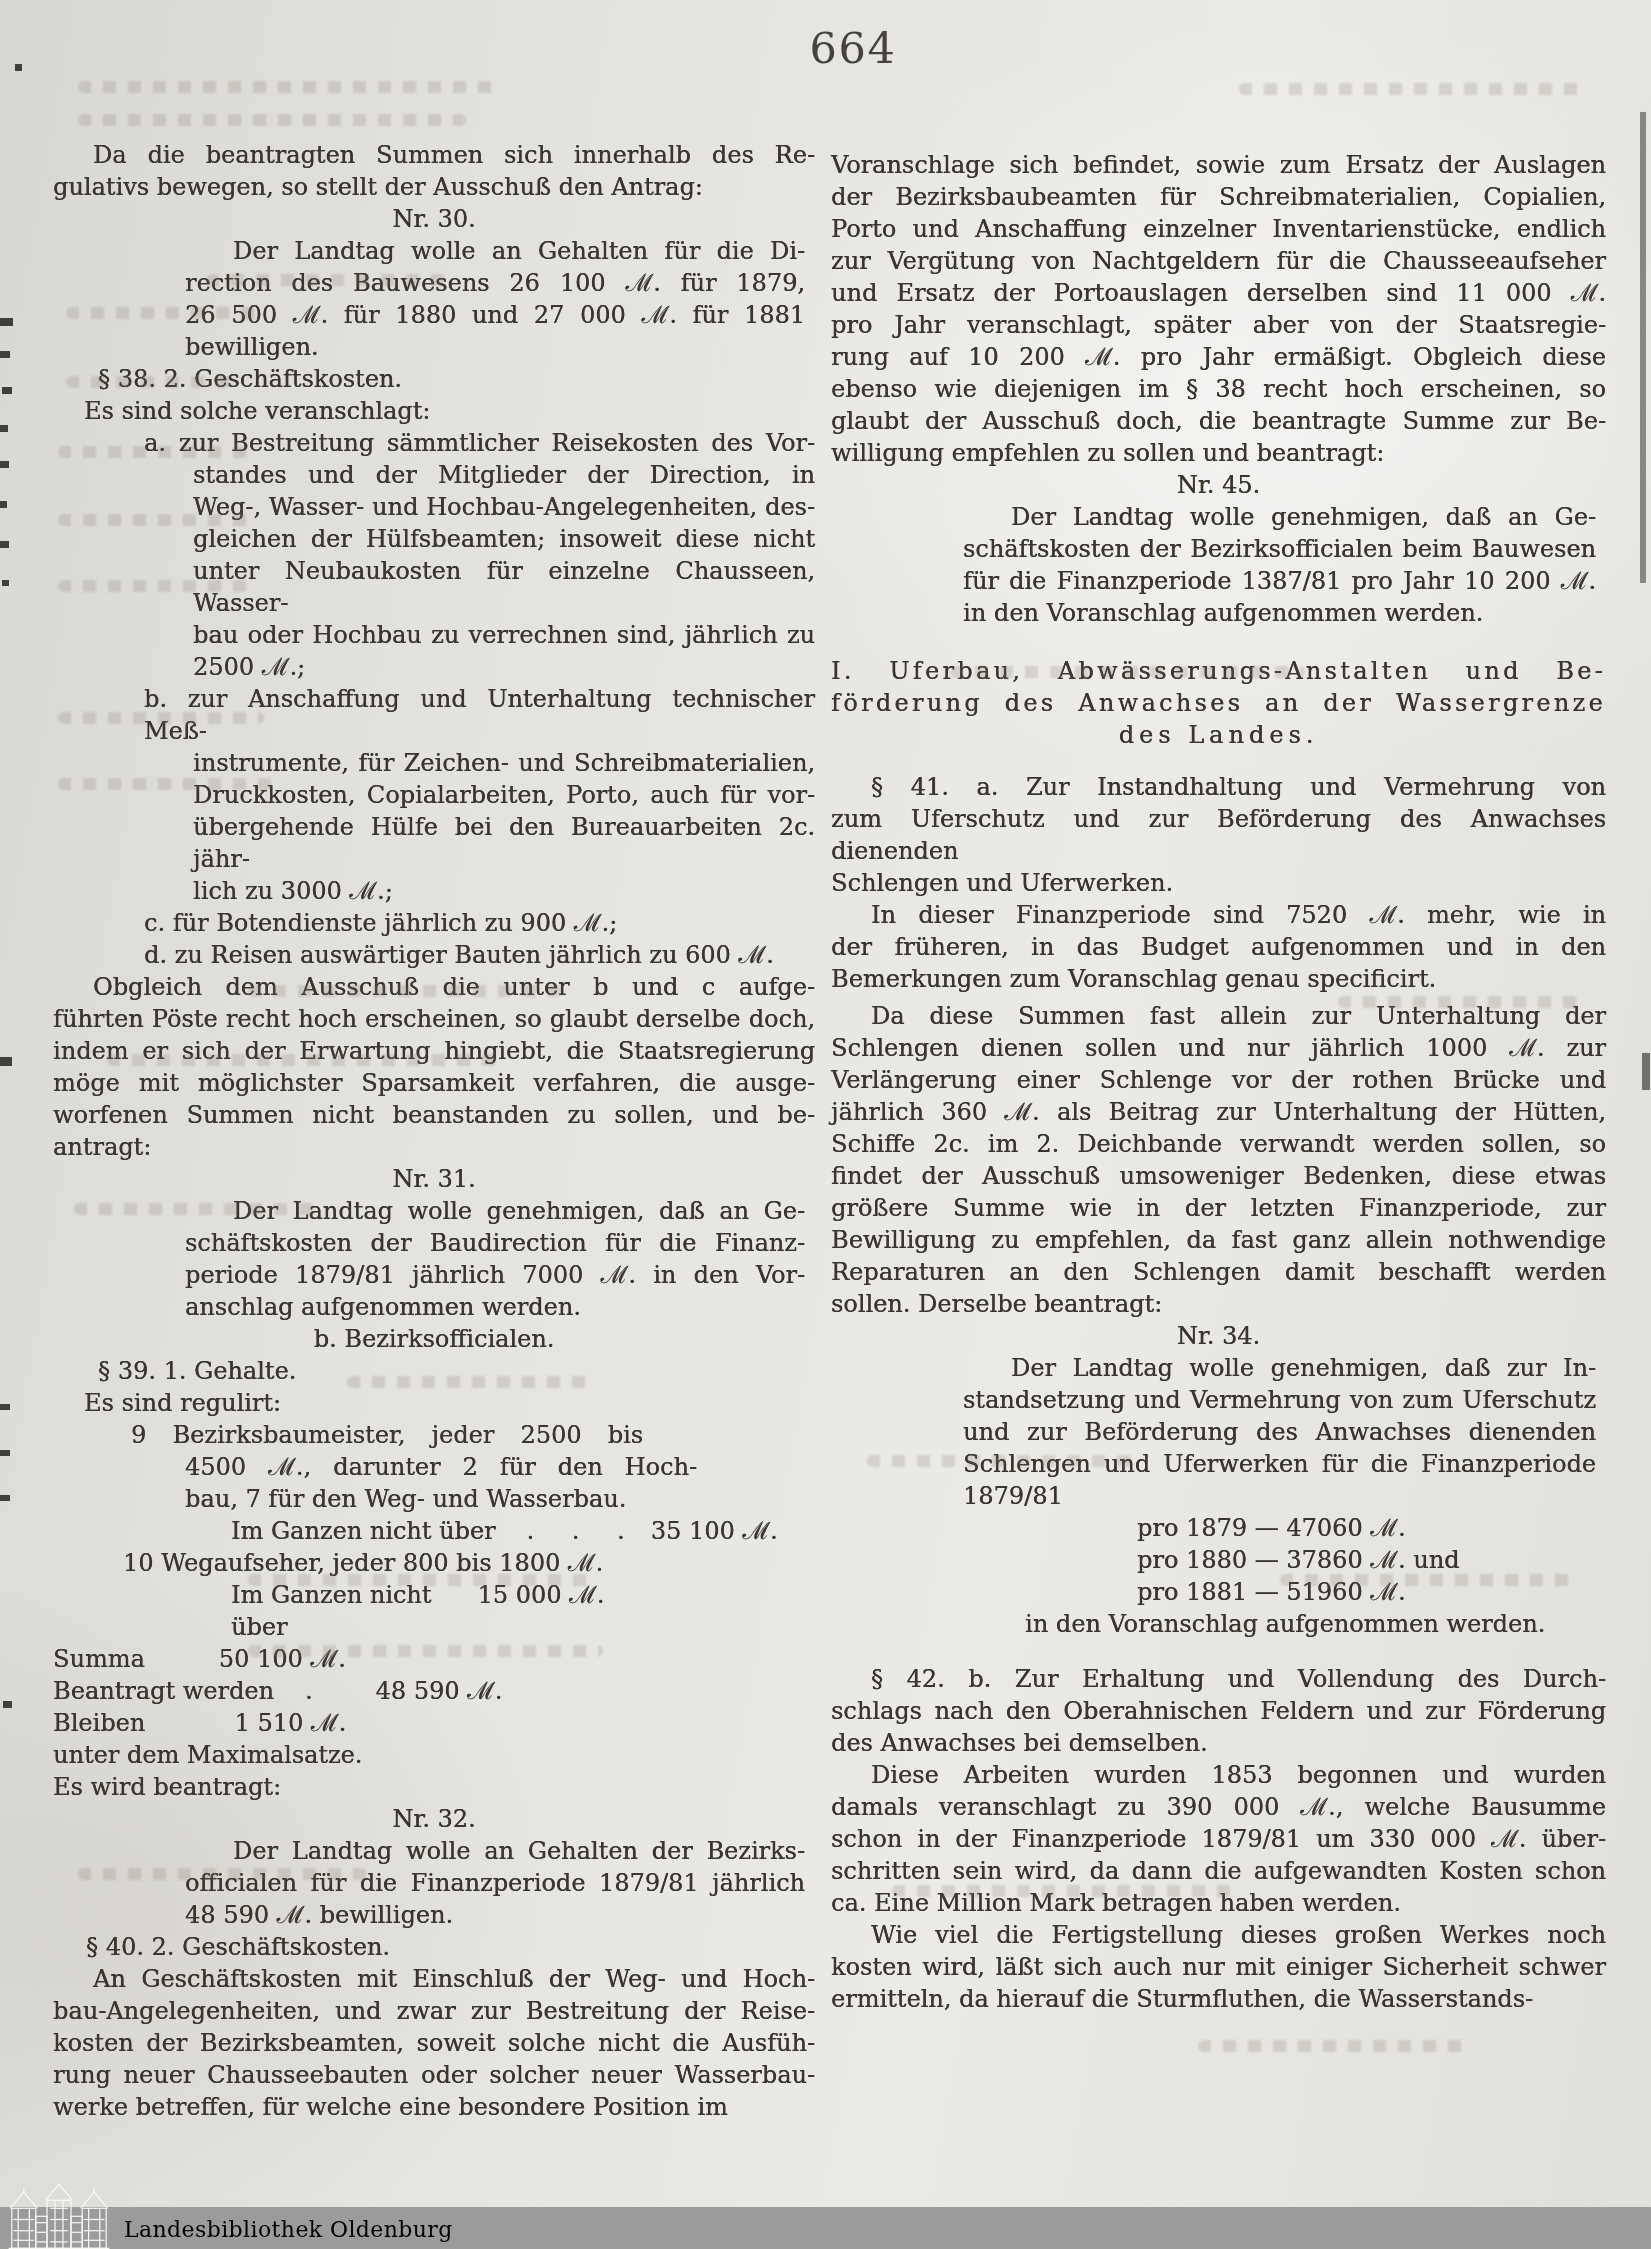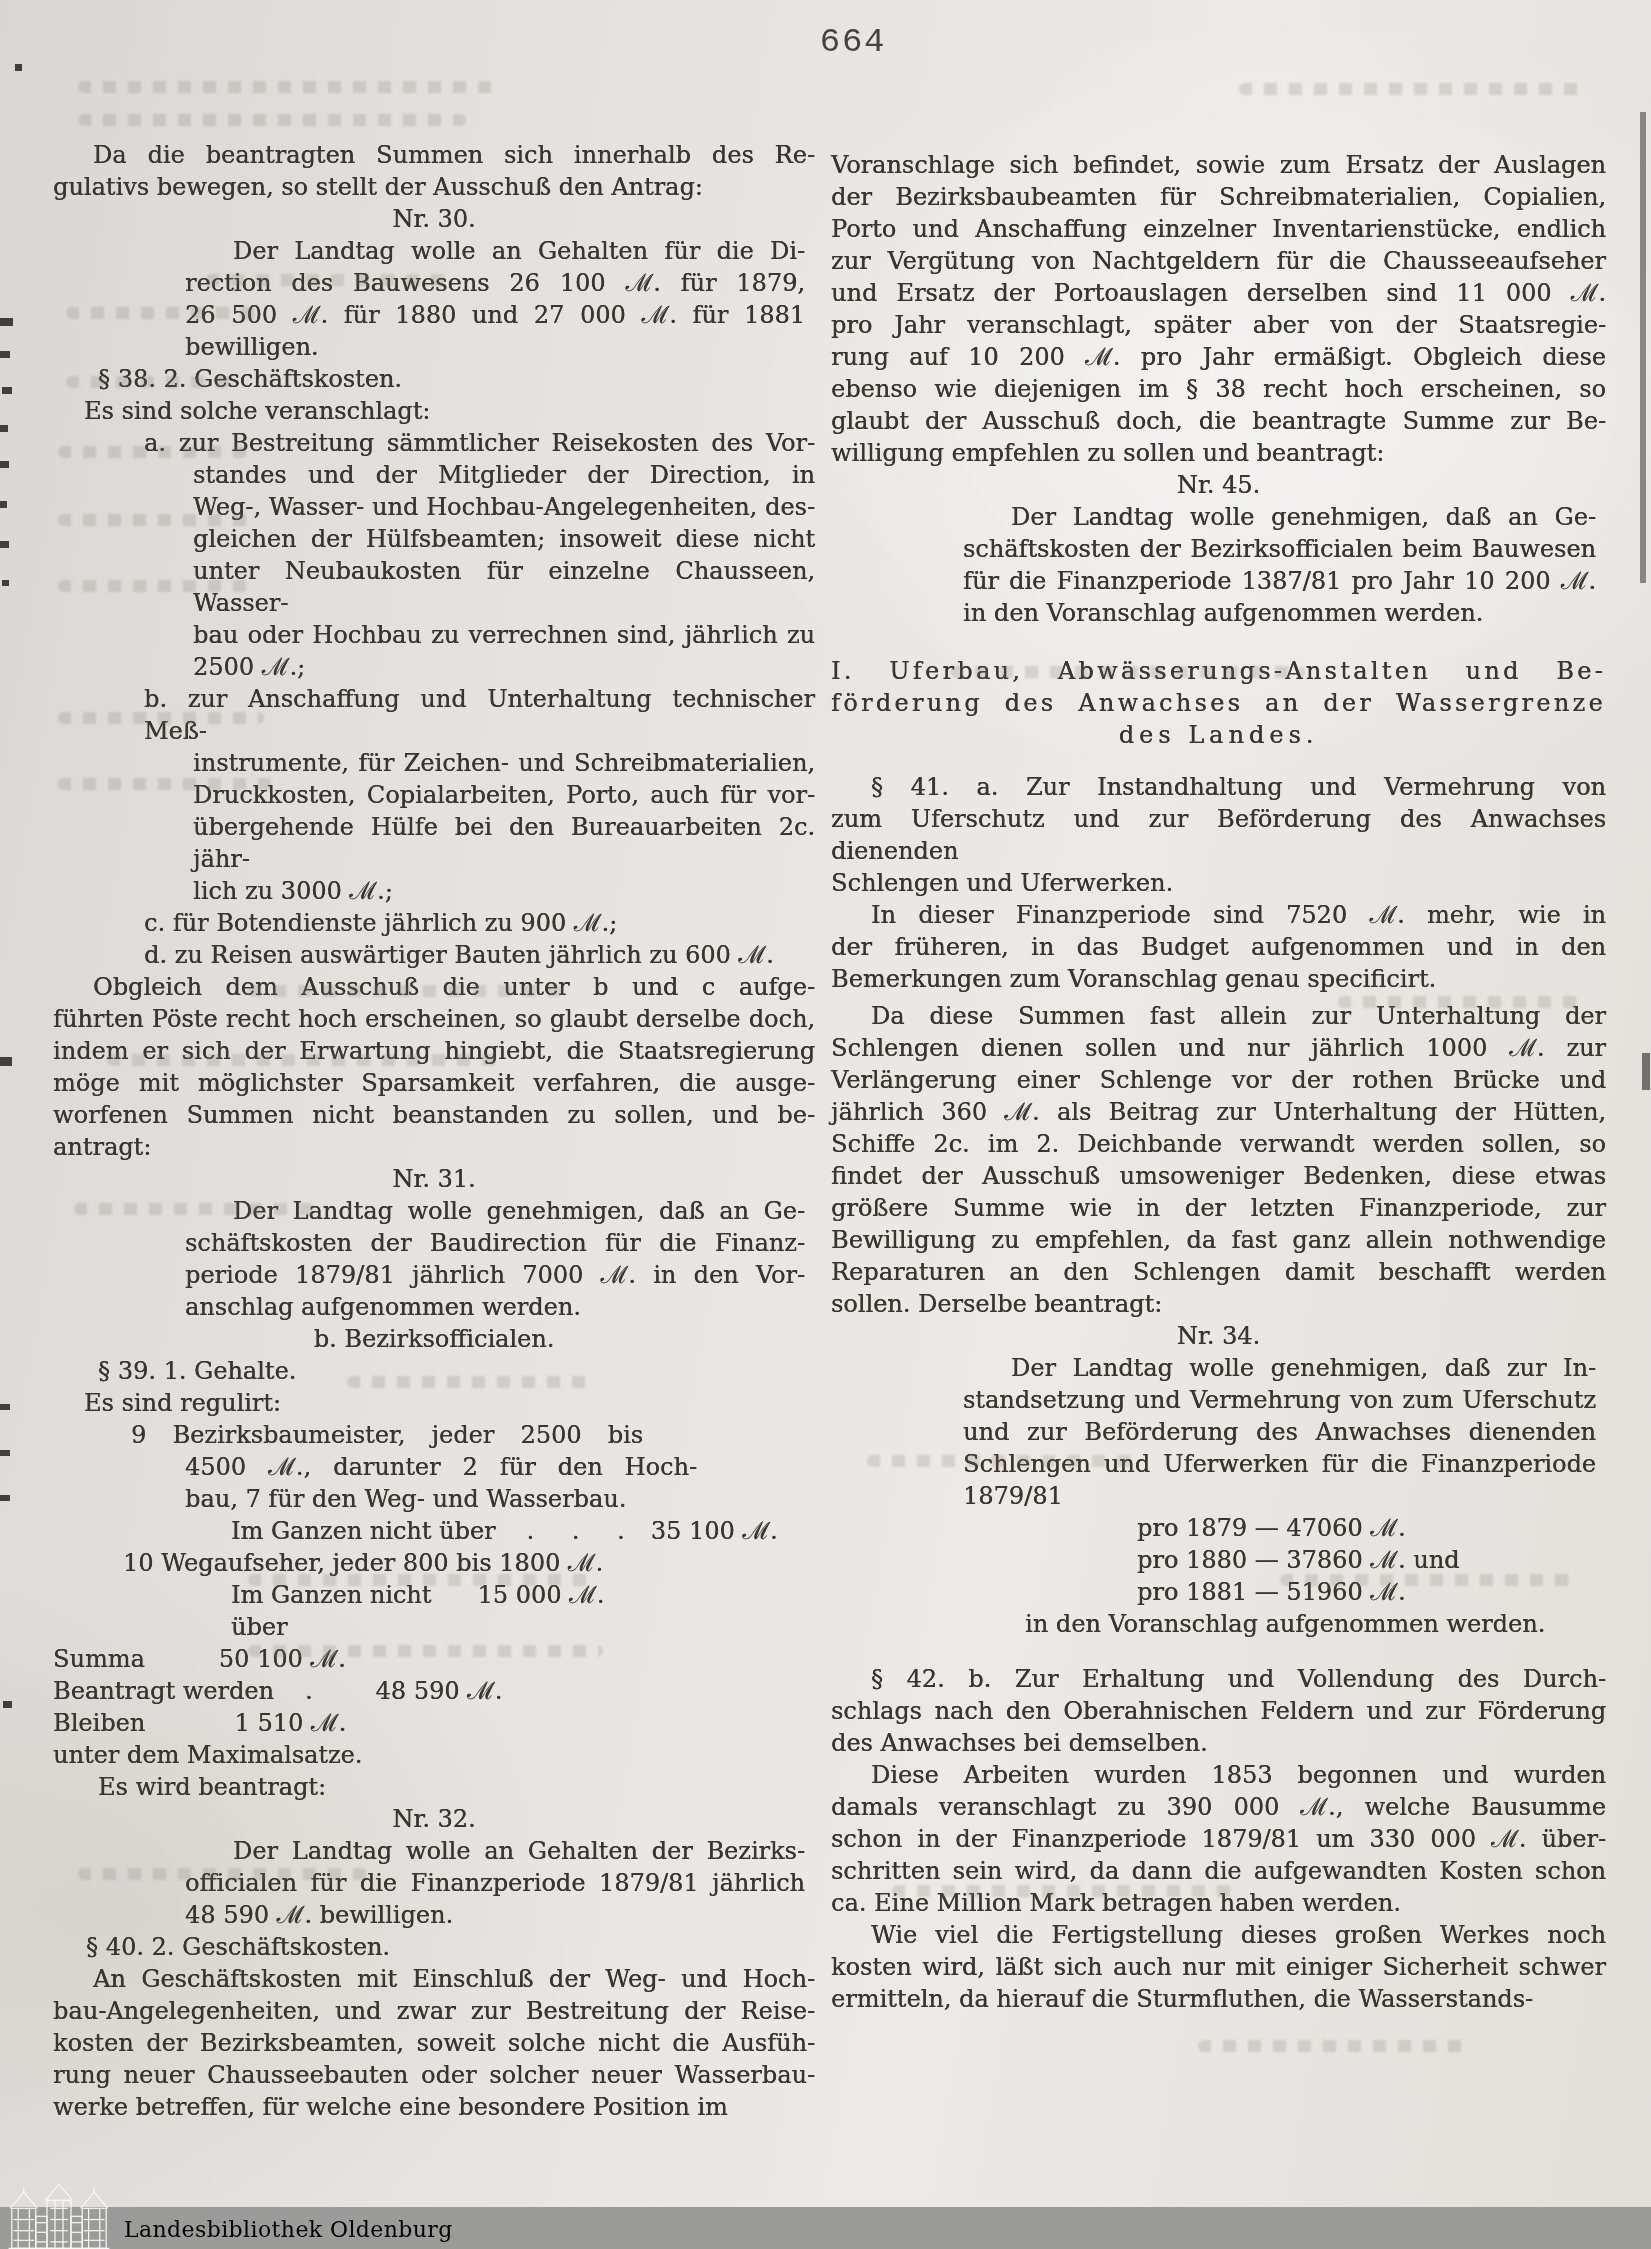--- a/index.html
+++ b/index.html
@@ -4,21 +4,21 @@
 <style>
   html,body{margin:0;padding:0;}
   body{width:1652px;height:2250px;font-family:"DejaVu Serif","Liberation Serif",serif;}
   .page{position:relative;width:1652px;height:2250px;overflow:hidden;
     background:
       radial-gradient(991px 661px at 78% 18%, rgba(255,255,255,.45), rgba(255,255,255,0) 60%),
       radial-gradient(743px 578px at 8% 85%, rgba(120,112,100,.10), rgba(120,112,100,0) 60%),
       linear-gradient(100deg,#d9d7d3 0%,#e4e2de 28%,#eceae6 62%,#e1dfda 100%);
   }
   .pageno{position:absolute;left:783px;top:23px;width:140px;text-align:center;
-    font-size:34px;color:#46433e;letter-spacing:1.7px;font-family:Liberation Mono, monospace;}
+    font-size:43px;color:#46433e;letter-spacing:1.7px;}
   .col{position:absolute;}
   .col.leftc{left:53px;top:139px;width:762px;}
   .col.rightc{left:831px;top:149px;width:775px;}
   .blk{margin:0;}
   .line{font-size:24px;line-height:32px;color:#3a362f;text-align:left;
     text-shadow:0.3px 0 0 currentColor;}
   .j{text-align:justify;text-align-last:justify;}
   .ind{text-indent:40px;}
   .c .line{text-align:center;text-align-last:center;}
   .q .line{margin-left:132px;margin-right:10px;}
@@ -159,21 +159,21 @@
       <div class="blk row">
         <div class="row end">
           <span class="lbl">Bleiben</span>
           <span class="amt">1 510 ℳ.</span>
         </div>
       </div>
       <div class="blk ln">
         <div class="line" style="margin-left: 0px;">unter dem Maximalsatze.</div>
       </div>
       <div class="blk ln">
-        <div class="line" style="margin-left: 45px;">Es wird beantragt:</div>
+        <div class="line" style="">Es wird beantragt:</div>
       </div>
       <div class="blk c">
         <div class="line">Nr. 32.</div>
       </div>
       <div class="blk q">
         <div class="line j">Der Landtag wolle an Gehalten der Bezirks-</div>
         <div class="line j">officialen für die Finanzperiode 1879/81 jährlich</div>
         <div class="line">48 590 ℳ. bewilligen.</div>
       </div>
       <div class="blk ln">

